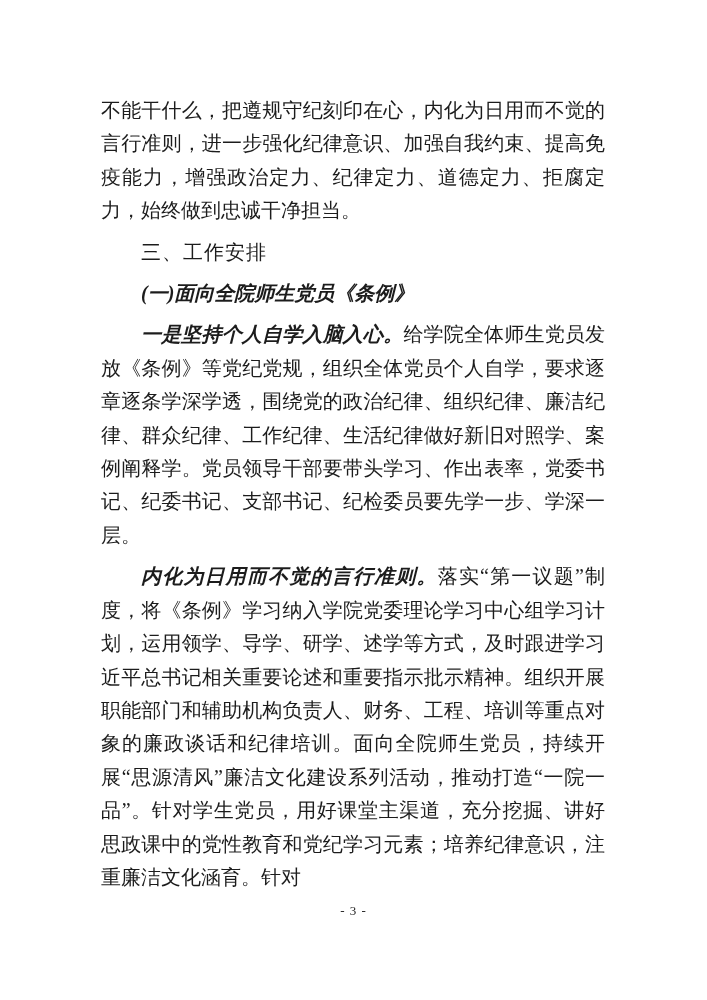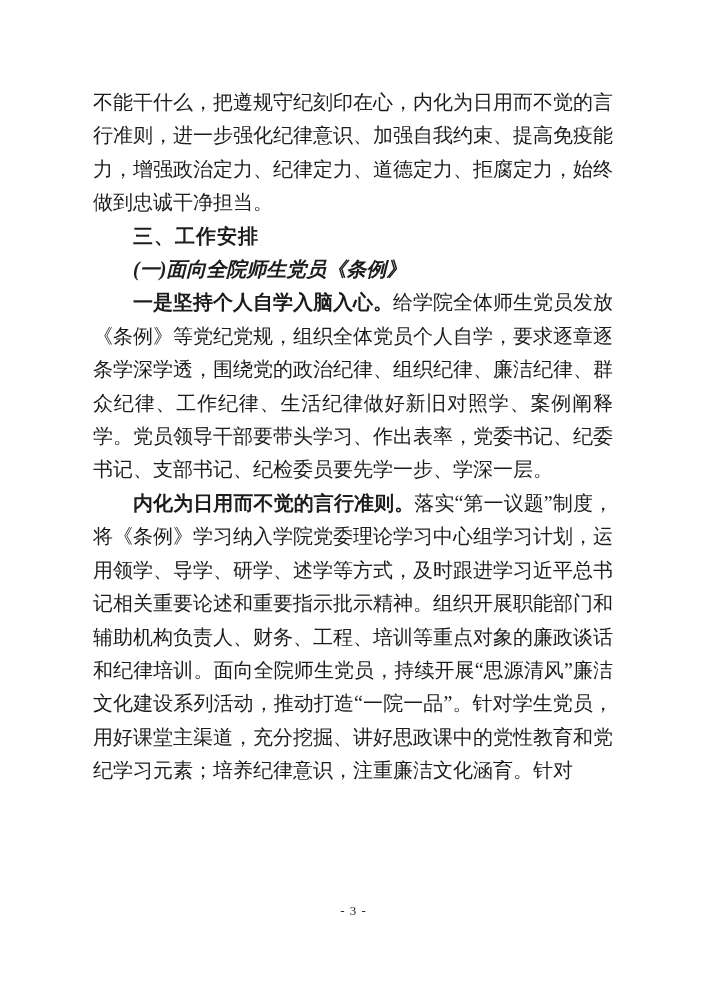--- a/index.html
+++ b/index.html
@@ -20,37 +20,38 @@
     position: absolute;
     left: 93px;
     top: 86px;
     width: 520px;
     font-size: 20px;
     line-height: 33.4px;
     text-align: justify;
     letter-spacing: 0;
   }
   .content p {
-    margin: 0;
+    margin: 8px;
     padding: 0;
   }
   .indent {
     text-indent: 40px;
   }
   .heading-hei {
     font-family: "Liberation Sans", "DejaVu Sans", sans-serif;
-    font-weight: 700;
+    font-weight: 400;
     letter-spacing: 1px;
   }
   .heading-kai {
     font-weight: 700;
     font-style: italic;
   }
   .lead-kai {
     font-weight: 700;
+    font-style: italic;
   }
   .page-footer {
     position: absolute;
     left: 0;
     width: 707px;
     top: 903px;
     text-align: center;
     font-size: 13px;
     letter-spacing: 1px;
     font-family: "Liberation Serif", "DejaVu Serif", serif;

